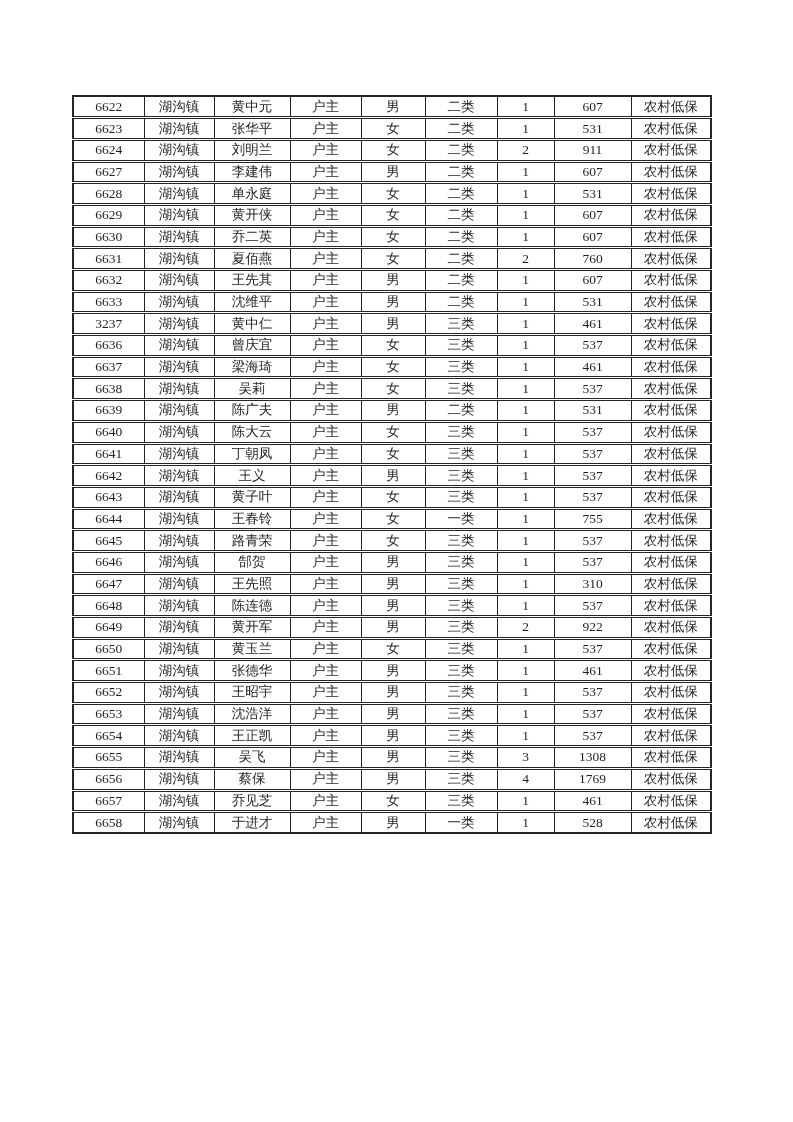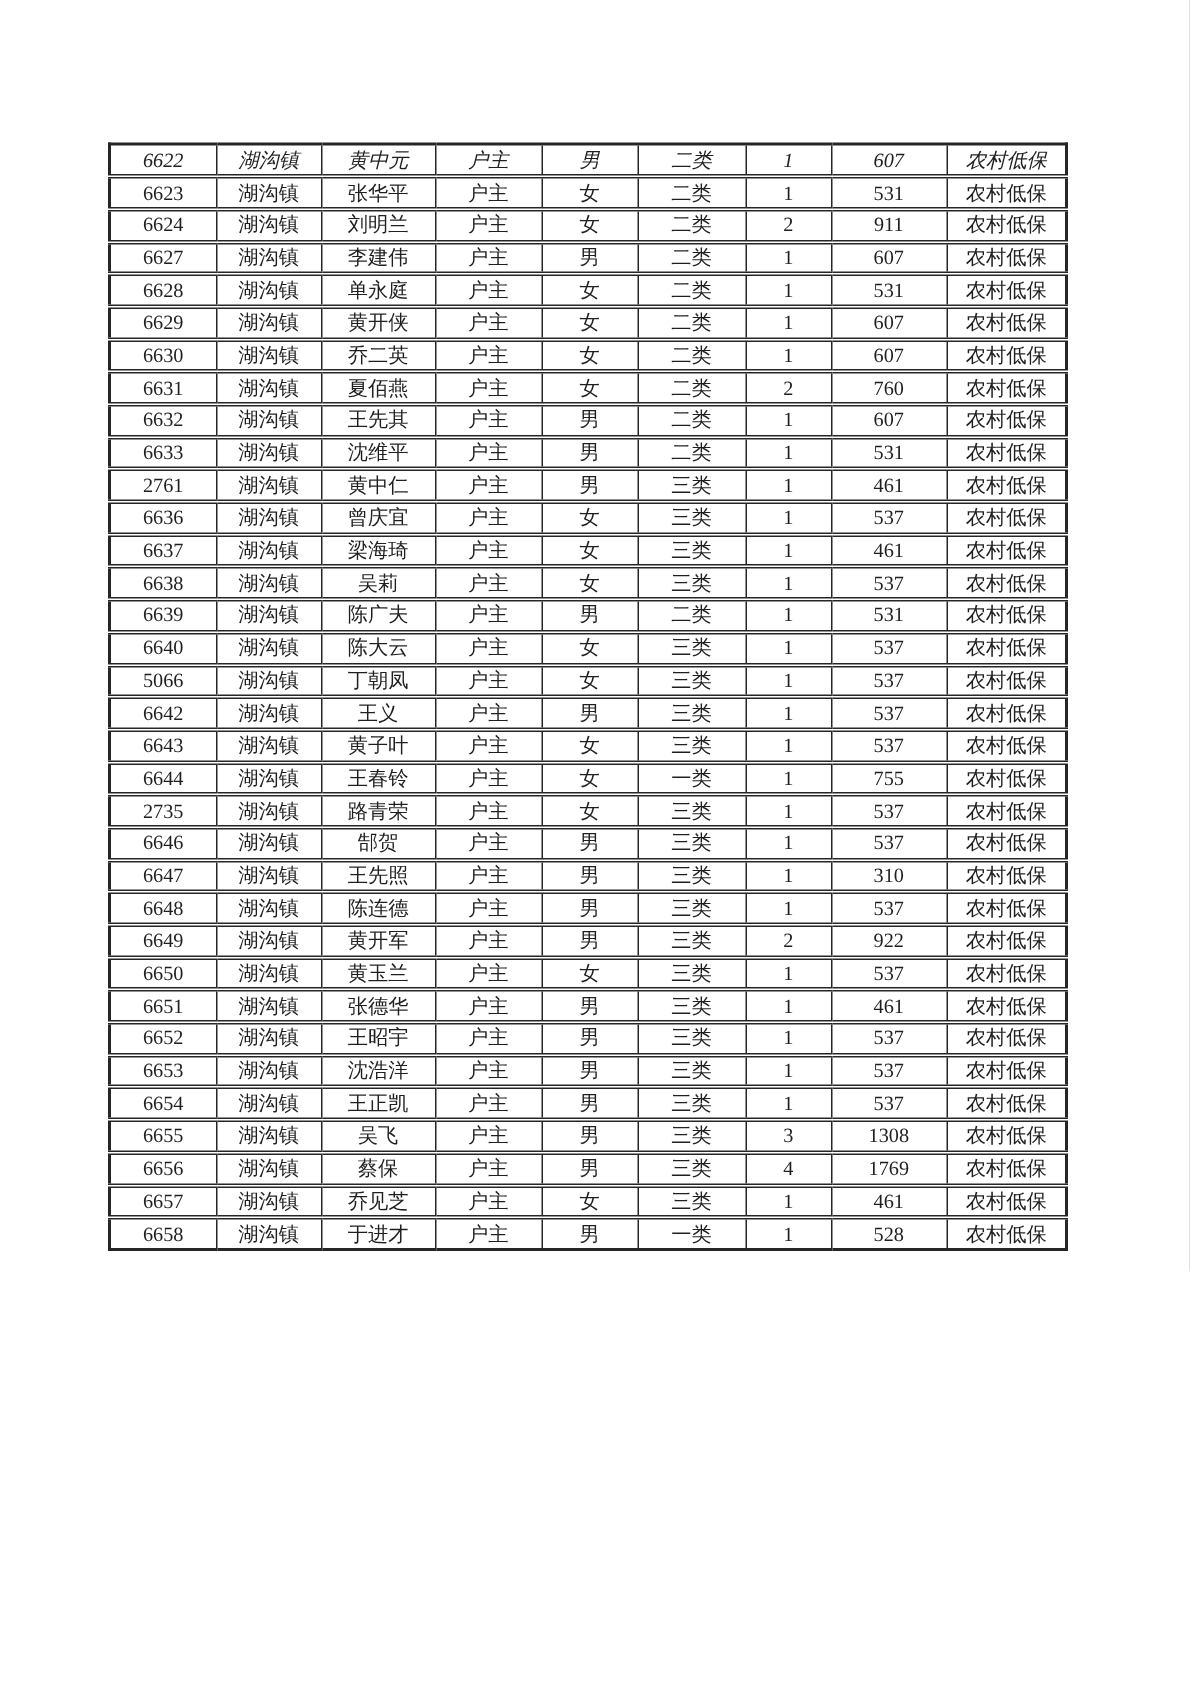--- a/index.html
+++ b/index.html
@@ -32,21 +32,21 @@
     border-right:1px solid var(--border-color);
     border-top:3px double var(--border-color);
     border-bottom:3px double var(--border-color);
     height:21.7px;
     padding:0 2px;
     text-align:center;
     vertical-align:middle;
     white-space:nowrap;
     overflow:hidden;
   }
-  table.subsidy tr:first-child td{border-top:2px solid var(--border-color);font-style:italic;}
+  table.subsidy tr:first-child td{border-top:2px solid var(--border-color);}
   table.subsidy tr:last-child td{border-bottom:2px solid var(--border-color);}
   table.subsidy td:first-child{border-left:2px solid var(--border-color);}
   table.subsidy td:last-child{border-right:2px solid var(--border-color);}
 </style>
 </head>
 <body>
 
 <div class="page">
   <table class="subsidy">
     <colgroup>
@@ -165,21 +165,21 @@
           <td>湖沟镇</td>
           <td>沈维平</td>
           <td>户主</td>
           <td>男</td>
           <td>二类</td>
           <td>1</td>
           <td>531</td>
           <td>农村低保</td>
         </tr>
         <tr>
-          <td>2761</td>
+          <td>3237</td>
           <td>湖沟镇</td>
           <td>黄中仁</td>
           <td>户主</td>
           <td>男</td>
           <td>三类</td>
           <td>1</td>
           <td>461</td>
           <td>农村低保</td>
         </tr>
         <tr>
@@ -231,21 +231,21 @@
           <td>湖沟镇</td>
           <td>陈大云</td>
           <td>户主</td>
           <td>女</td>
           <td>三类</td>
           <td>1</td>
           <td>537</td>
           <td>农村低保</td>
         </tr>
         <tr>
-          <td>5066</td>
+          <td>6641</td>
           <td>湖沟镇</td>
           <td>丁朝凤</td>
           <td>户主</td>
           <td>女</td>
           <td>三类</td>
           <td>1</td>
           <td>537</td>
           <td>农村低保</td>
         </tr>
         <tr>
@@ -275,21 +275,21 @@
           <td>湖沟镇</td>
           <td>王春铃</td>
           <td>户主</td>
           <td>女</td>
           <td>一类</td>
           <td>1</td>
           <td>755</td>
           <td>农村低保</td>
         </tr>
         <tr>
-          <td>2735</td>
+          <td>6645</td>
           <td>湖沟镇</td>
           <td>路青荣</td>
           <td>户主</td>
           <td>女</td>
           <td>三类</td>
           <td>1</td>
           <td>537</td>
           <td>农村低保</td>
         </tr>
         <tr>

